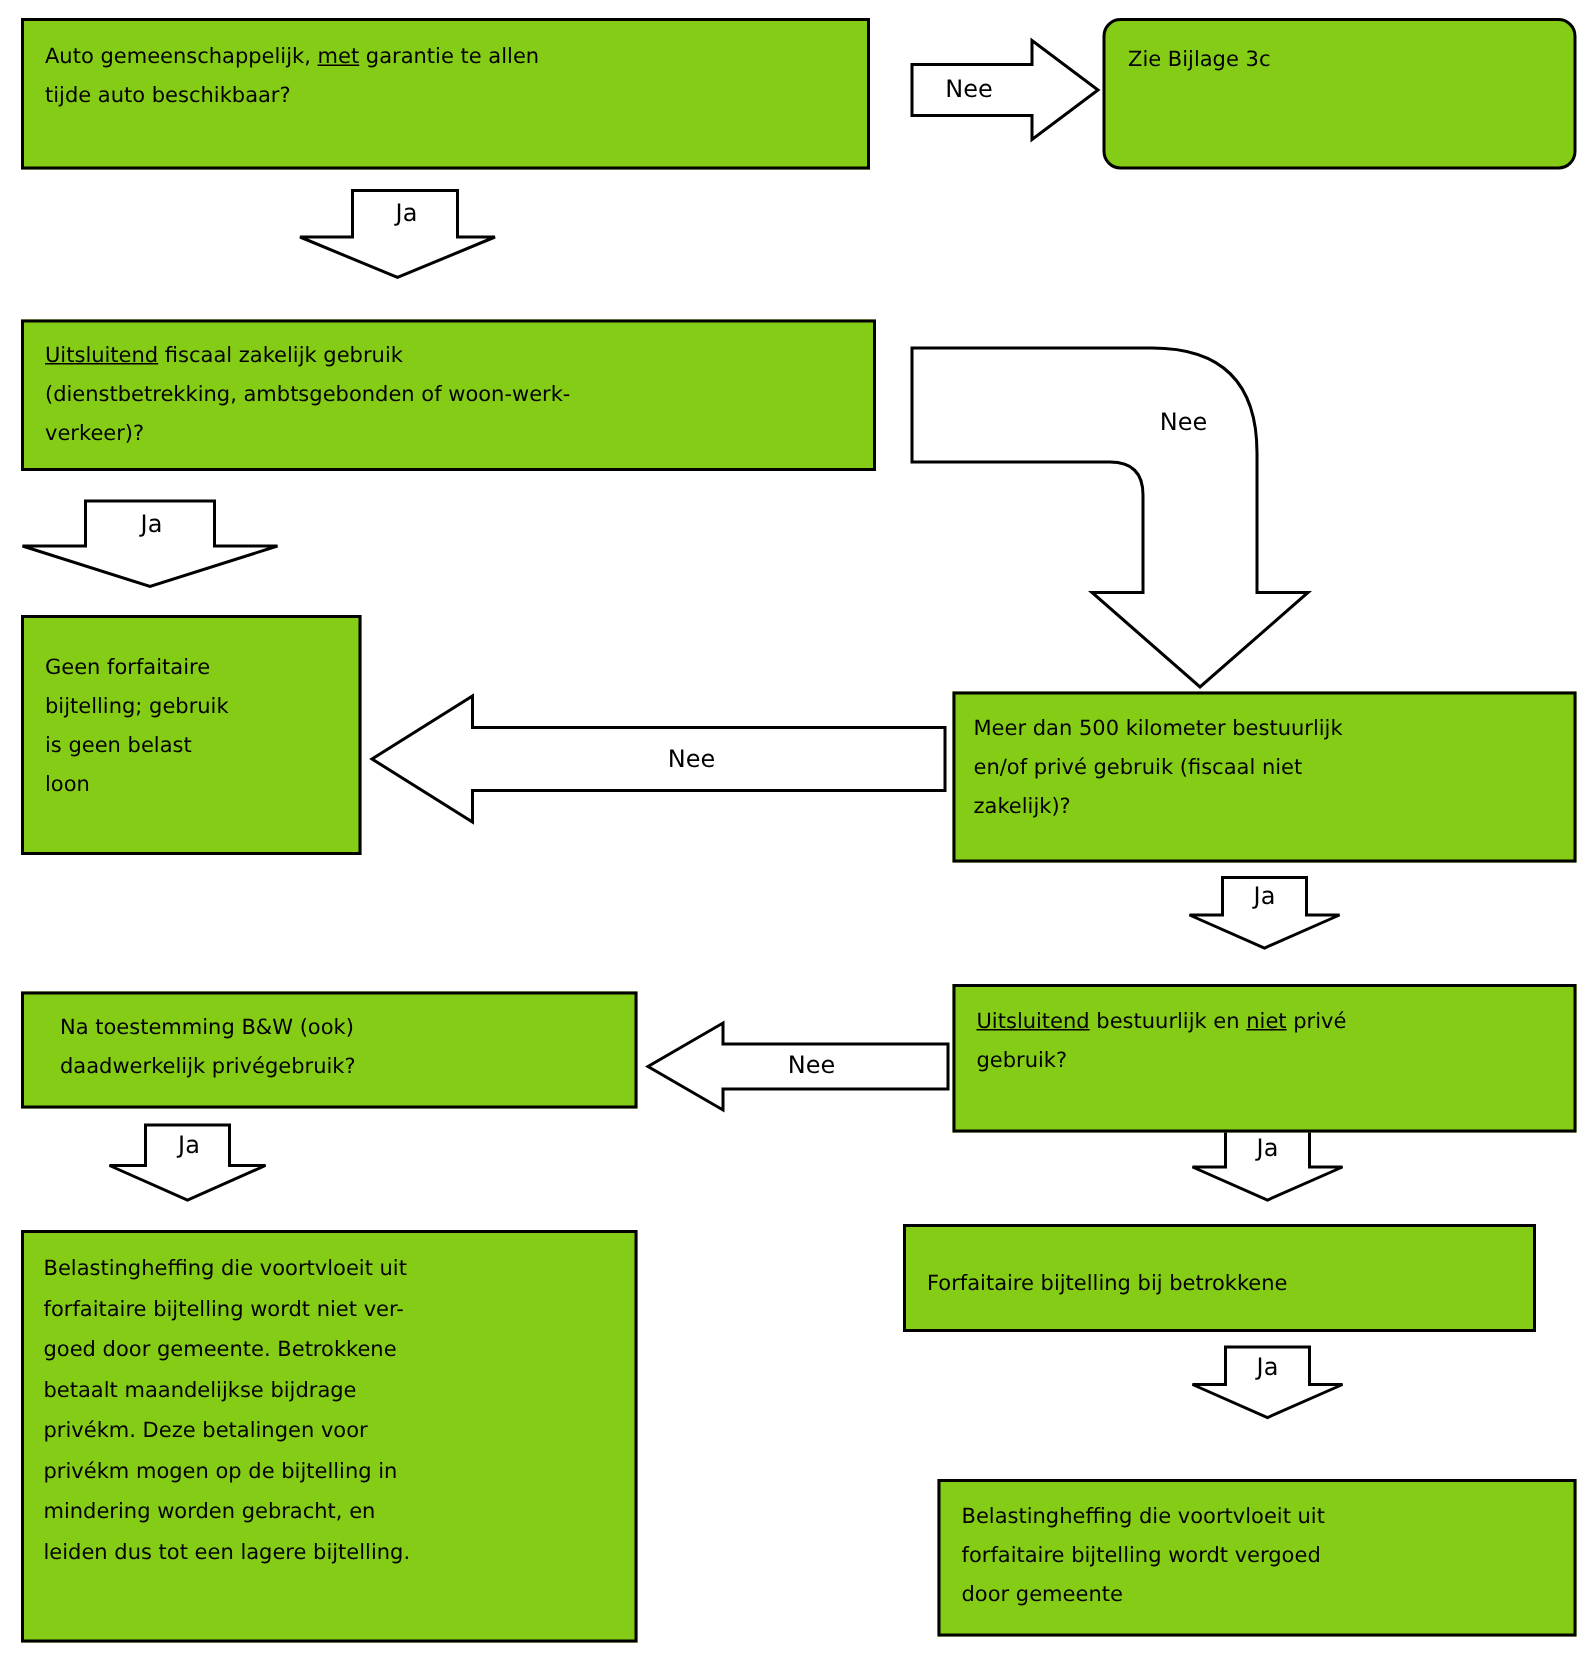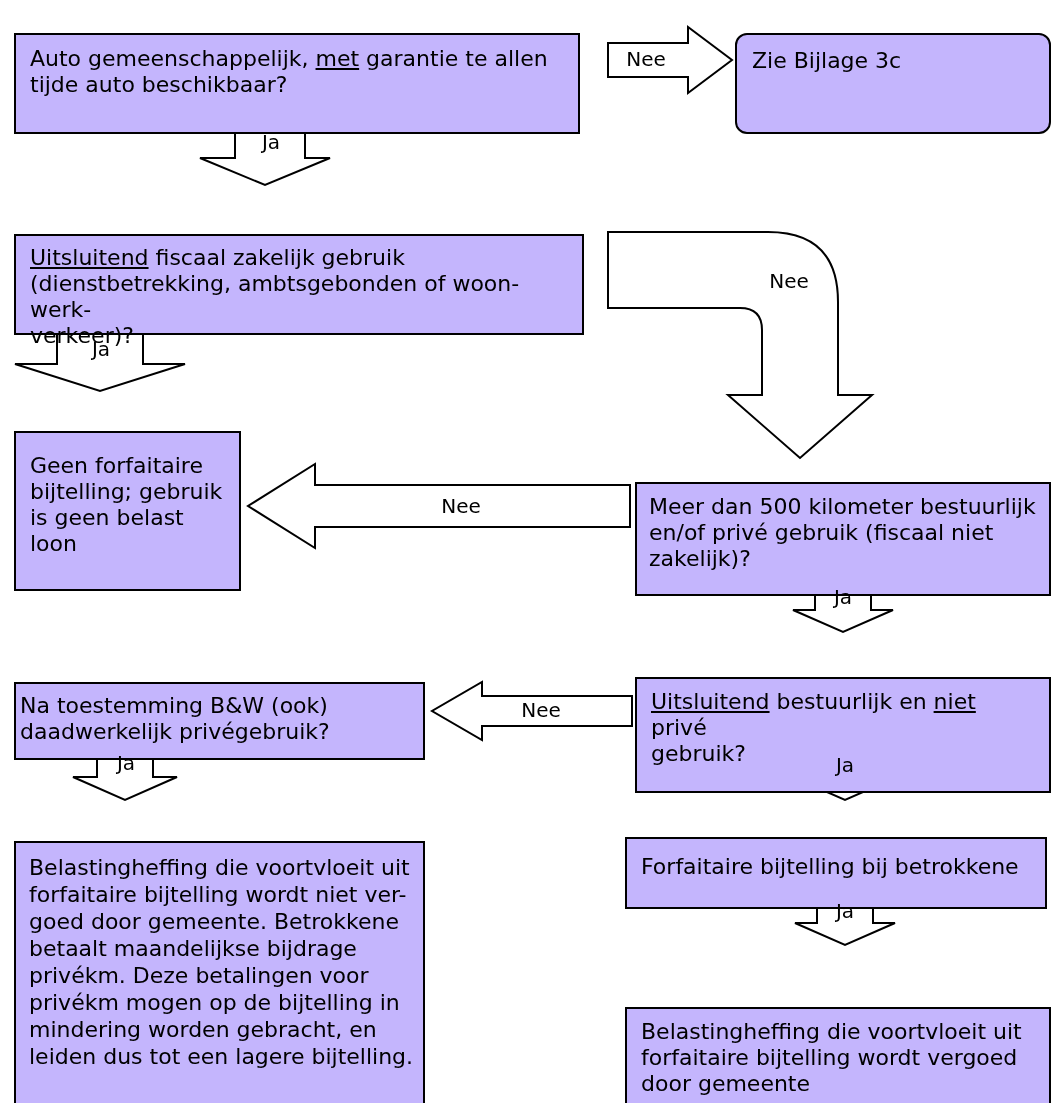--- a/index.html
+++ b/index.html
@@ -14,33 +14,32 @@
   }
   svg.arrows {
     position: absolute;
     left: 0; top: 0;
     z-index: 1;
   }
   .box {
     position: absolute;
     box-sizing: border-box;
     border: 2px solid #000000;
-    background: #c4b5fd;
-    font-size: 22px;
+    background: #84cc16;
+    font-size: 14px;
     line-height: 26px;
     padding: 10px 14px;
     z-index: 2;
-    margin-top: 21px;
   }
   .box .t { white-space: pre-line; }
   .u { text-decoration: underline; }
   .arrow-label {
     position: absolute;
     transform: translate(-50%, -50%);
-    font-size: 20px;
+    font-size: 16px;
     line-height: 17px;
     z-index: 3;
     background: transparent;
   }
 </style>
 </head>
 <body>
 
 <div class="canvas">
 
@@ -80,31 +79,31 @@
 is geen belast
 loon</span>
   </div>
 
   <div class="box" style="left:635px; top:461px; width:416px; height:114px; padding:10px 12px;">
     <span class="t">Meer dan 500 kilometer bestuurlijk
 en/of privé gebruik (fiscaal niet
 zakelijk)?</span>
   </div>
 
-  <div class="box" style="left:635px; top:656px; width:416px; height:116px; padding:10px 14px;">
+  <div class="box" style="left:635px; top:656px; width:416px; height:99px; padding:10px 14px;">
     <span class="t u">Uitsluitend</span><span class="t"> bestuurlijk en </span><span class="t u">niet</span><span class="t"> privé
 gebruik?</span>
   </div>
 
-  <div class="box" style="left:14px; top:661px; width:411px; height:78px; padding:9px 4px;">
+  <div class="box" style="left:14px; top:661px; width:411px; height:78px; padding:9px 24px;">
     <span class="t">Na toestemming B&amp;W (ook)
 daadwerkelijk privégebruik?</span>
   </div>
 
-  <div class="box" style="left:625px; top:816px; width:422px; height:72px; padding:15px 14px;">
+  <div class="box" style="left:602px; top:816px; width:422px; height:72px; padding:25px 14px;">
     <span class="t">Forfaitaire bijtelling bij betrokkene</span>
   </div>
 
   <div class="box" style="left:625px; top:986px; width:426px; height:105px; padding:10px 14px;">
     <span class="t">Belastingheffing die voortvloeit uit
 forfaitaire bijtelling wordt vergoed
 door gemeente</span>
   </div>
 
   <div class="box" style="left:14px; top:820px; width:411px; height:275px; padding:11px 8px 11px 13px; line-height:27px;">

